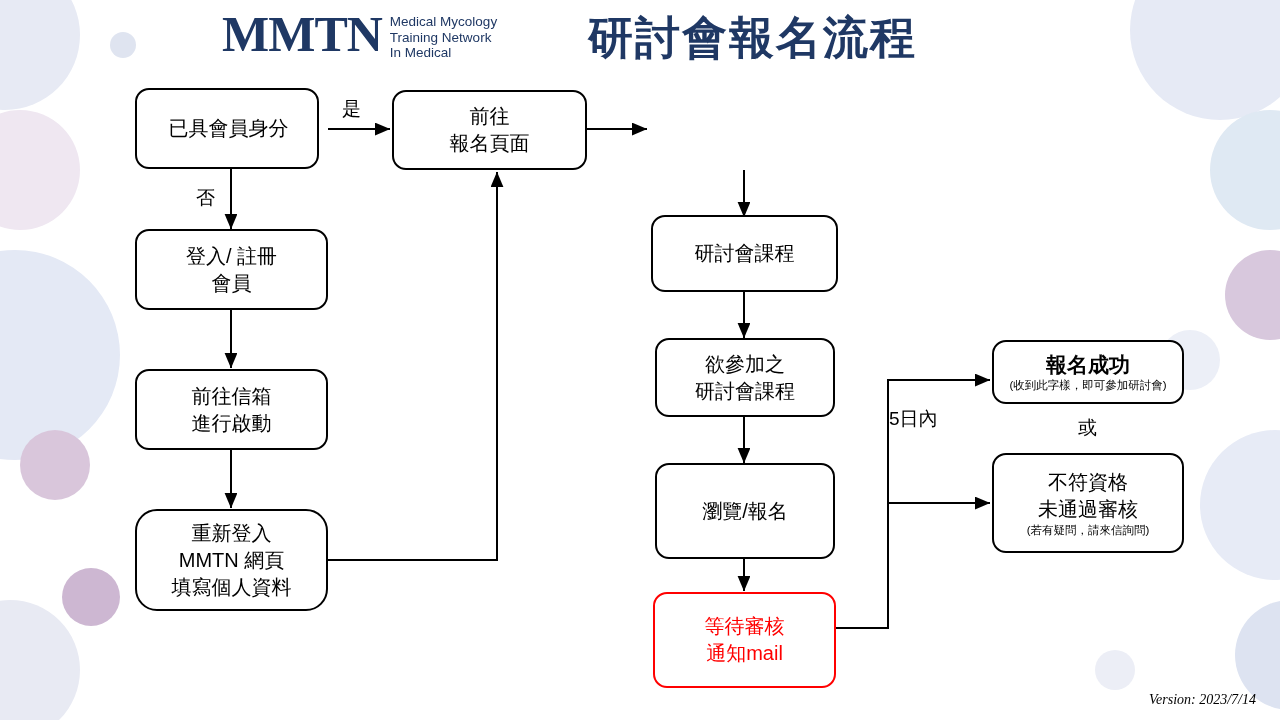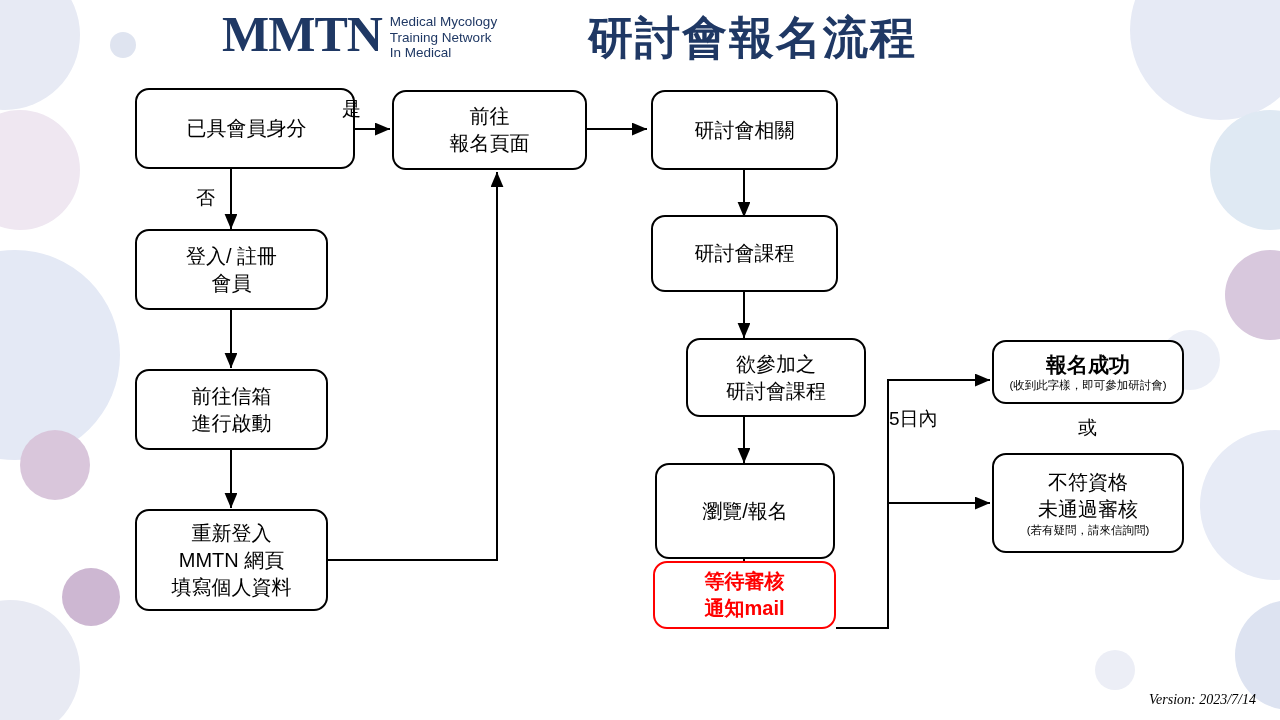--- a/index.html
+++ b/index.html
@@ -174,63 +174,60 @@
       <path d="M744,544 L744,591"></path>
 
       <path d="M328,560 L497,560 L497,172"></path>
 
       <path d="M836,628 L888,628 L888,380 L990,380"></path>
 
       <path d="M888,440 L888,503 L990,503"></path>
     </g>
   </svg>
 
-  <div class="node" style="left:135px; top:88px; width:220px; height:81px;padding-left:7px;">
+  <div class="node" style="left:135px; top:88px; width:184px; height:81px;padding-left:7px;">
     <span class="line">已具會員身分</span>
   </div>
 
   <div class="node" style="left:135px; top:229px; width:193px; height:81px;">
     <span class="line">登入/ 註冊</span>
     <span class="line">會員</span>
   </div>
 
   <div class="node" style="left:135px; top:369px; width:193px; height:81px;">
     <span class="line">前往信箱</span>
     <span class="line">進行啟動</span>
   </div>
 
-  <div class="node" style="left:135px; top:509px; width:193px; height:102px;">
+  <div class="node" style="left:135px; top:509px; width:193px; height:102px;border-radius:22px;">
     <span class="line">重新登入</span>
     <span class="line">MMTN 網頁</span>
     <span class="line">填寫個人資料</span>
   </div>
 
   <div class="node" style="left:392px; top:90px; width:195px; height:80px;">
     <span class="line">前往</span>
     <span class="line">報名頁面</span>
   </div>
 
-  <div class="node" style="left:651px; top:90px; width:187px; height:80px;">
-    <span class="line">研討會相關</span>
-  </div>
 
   <div class="node" style="left:651px; top:215px; width:187px; height:77px;">
     <span class="line">研討會課程</span>
   </div>
 
-  <div class="node" style="left:655px; top:338px; width:180px; height:79px;margin-left:31px;">
+  <div class="node" style="left:655px; top:338px; width:180px; height:79px;">
     <span class="line">欲參加之</span>
     <span class="line">研討會課程</span>
   </div>
 
   <div class="node" style="left:655px; top:463px; width:180px; height:96px;">
     <span class="line">瀏覽/報名</span>
   </div>
 
-  <div class="node alert" style="left:653px; top:561px; width:183px; height:68px;font-weight:bold;">
+  <div class="node alert" style="left:653px; top:592px; width:183px; height:96px;">
     <span class="line">等待審核</span>
     <span class="line">通知mail</span>
   </div>
 
   <div class="node" style="left:992px; top:340px; width:192px; height:64px;">
     <span class="line strong">報名成功</span>
     <span class="line small">(收到此字樣，即可參加研討會)</span>
   </div>
 
   <div class="node" style="left:992px; top:453px; width:192px; height:100px;">

